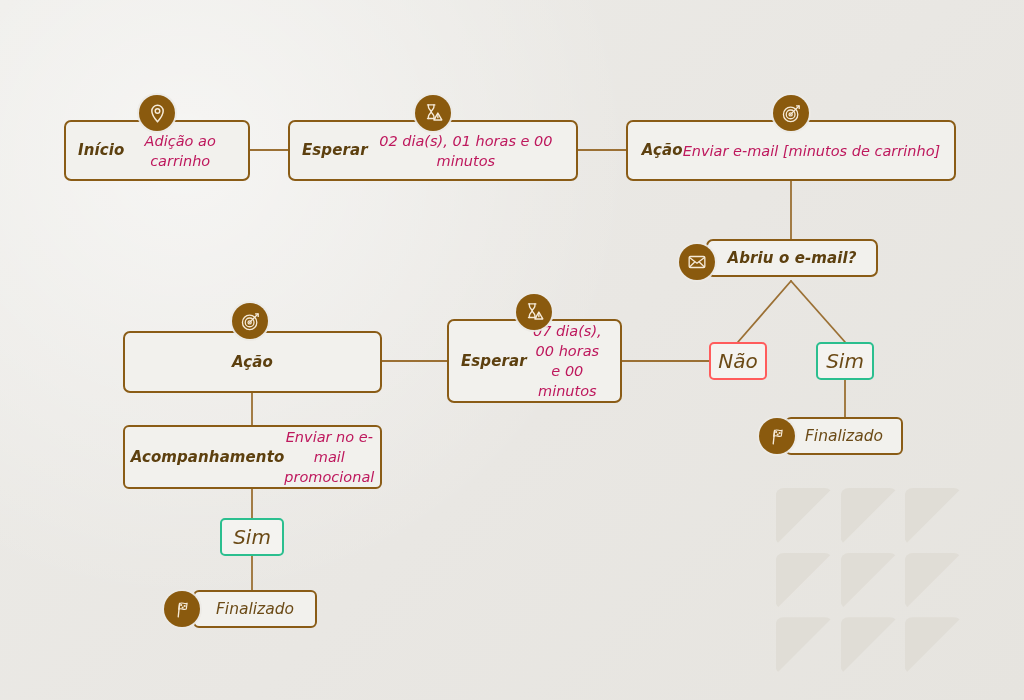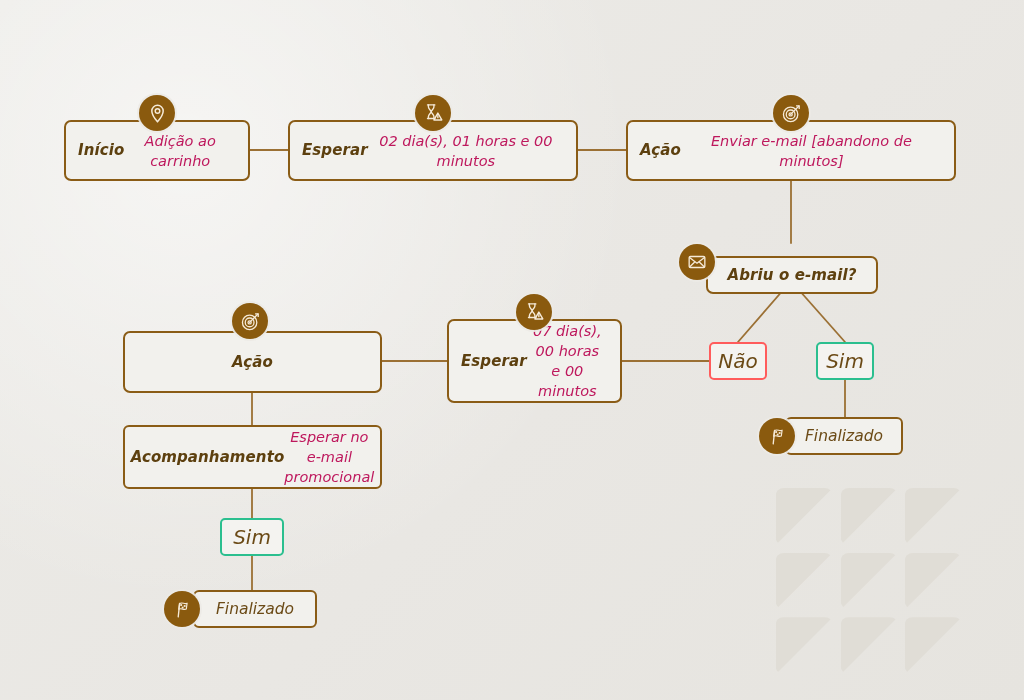--- a/index.html
+++ b/index.html
@@ -194,35 +194,35 @@
         <path d="M7 3.2v2.3c0 2 3 3.9 3 5.1 0 1.2-3 3.1-3 5.1V18"></path>
         <path d="M13 3.2v2.3c0 2-3 3.9-3 5.1 0 1.2 3 3.1 3 5.1V18"></path>
         <path d="M17.3 12.1 21.6 19.6h-8.6z"></path>
         <path d="M17.3 15v2.1"></path>
       </g>
     </svg>
   </div>
 
   <div class="node" style="left:626px; top:120px; width:330px; height:61px;">
     <div class="title">Ação</div>
-    <div class="subtitle">Enviar e-mail [abandono de minutos]</div>
+    <div class="subtitle">Enviar e-mail [minutos de carrinho]</div>
   </div>
   <div class="badge" style="left:773px; top:95px;">
     <svg width="21" height="21" viewBox="0 0 24 24">
       <g fill="none" stroke="#f6ead8" stroke-width="1.5">
         <circle cx="11" cy="13" r="8.2"></circle>
         <circle cx="11" cy="13" r="5"></circle>
         <circle cx="11" cy="13" r="1.8"></circle>
         <path d="M11 13 20.5 3.5" stroke-linecap="round"></path>
         <path d="M17.2 3.2h3.6v3.6" stroke-linejoin="round"></path>
       </g>
     </svg>
   </div>
 
-  <div class="node single" style="left:706px; top:256px; width:172px; height:38px;">
+  <div class="node single" style="left:706px; top:239px; width:172px; height:38px;">
     <div class="title">Abriu o e-mail?</div>
   </div>
   <div class="badge" style="left:679px; top:244px;">
     <svg width="20" height="20" viewBox="0 0 24 24">
       <g fill="none" stroke="#f6ead8" stroke-width="1.6" stroke-linejoin="round">
         <rect x="2.6" y="5.4" width="18.8" height="13.2" rx="1.6"></rect>
         <path d="M2.6 6.2 12 13.4l9.4-7.2"></path>
         <path d="M2.8 18.2 9.3 12M21.2 18.2 14.7 12"></path>
       </g>
     </svg>
@@ -280,21 +280,21 @@
         <circle cx="11" cy="13" r="5"></circle>
         <circle cx="11" cy="13" r="1.8"></circle>
         <path d="M11 13 20.5 3.5" stroke-linecap="round"></path>
         <path d="M17.2 3.2h3.6v3.6" stroke-linejoin="round"></path>
       </g>
     </svg>
   </div>
 
   <div class="node" style="left:123px; top:425px; width:259px; height:64px;border-radius:6px;">
     <div class="title">Acompanhamento</div>
-    <div class="subtitle">Esperar no e-mail promocional</div>
+    <div class="subtitle">Enviar no e-mail promocional</div>
   </div>
 
   <div class="node branch yes" style="left:220px; top:518px; width:64px; height:38px;">
     <div class="label">Sim</div>
   </div>
 
   <div class="node terminal" style="left:193px; top:590px; width:124px; height:38px;">
     <div class="label">Finalizado</div>
   </div>
   <div class="badge" style="left:164px; top:591px;">

